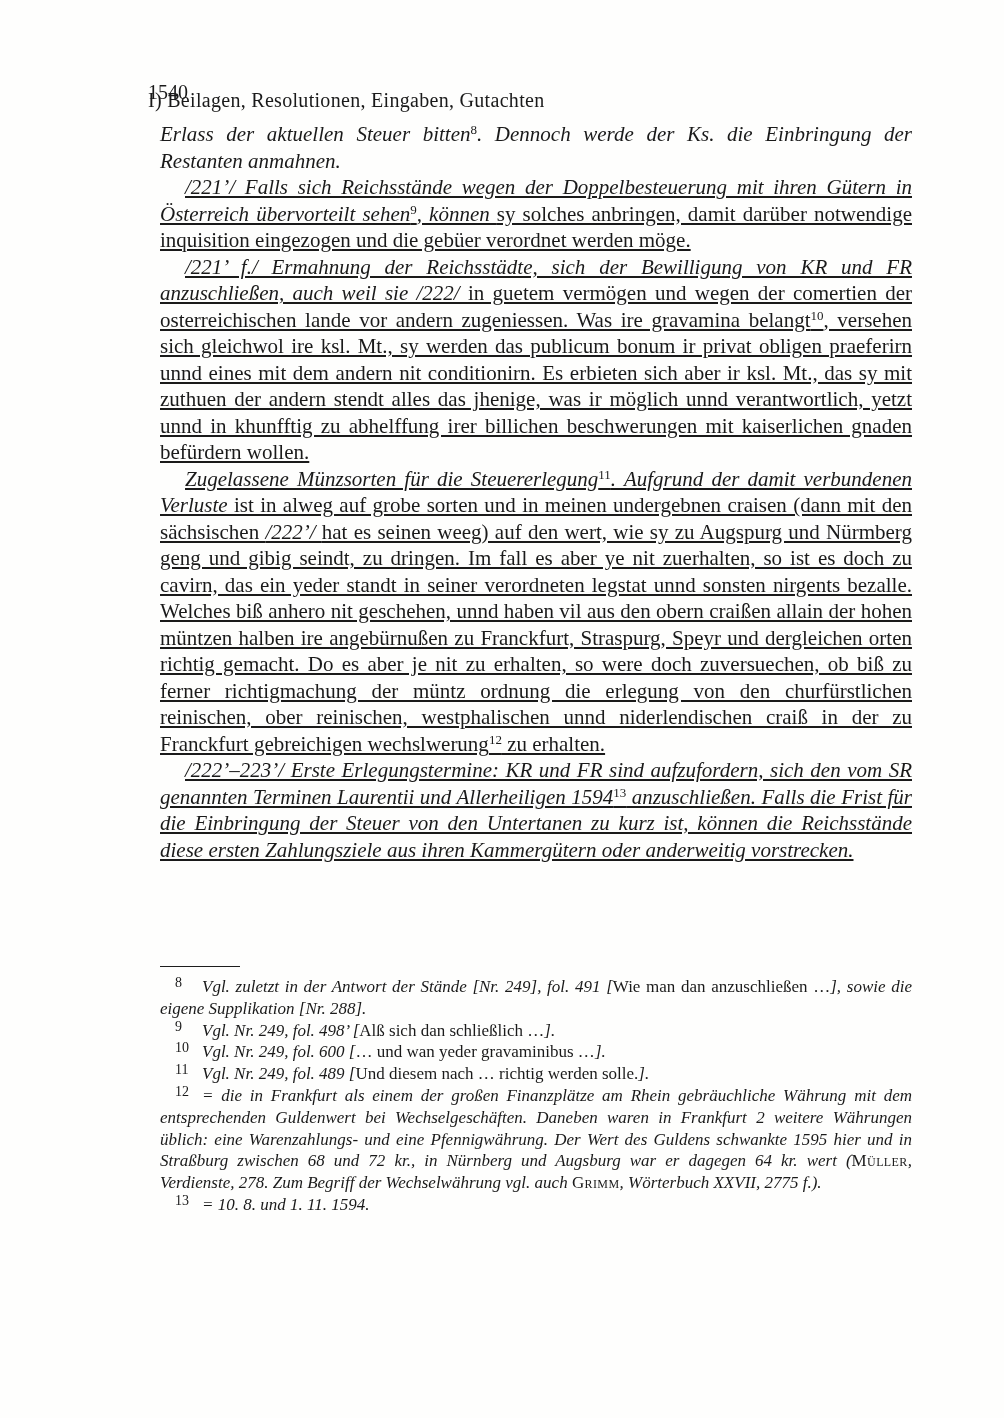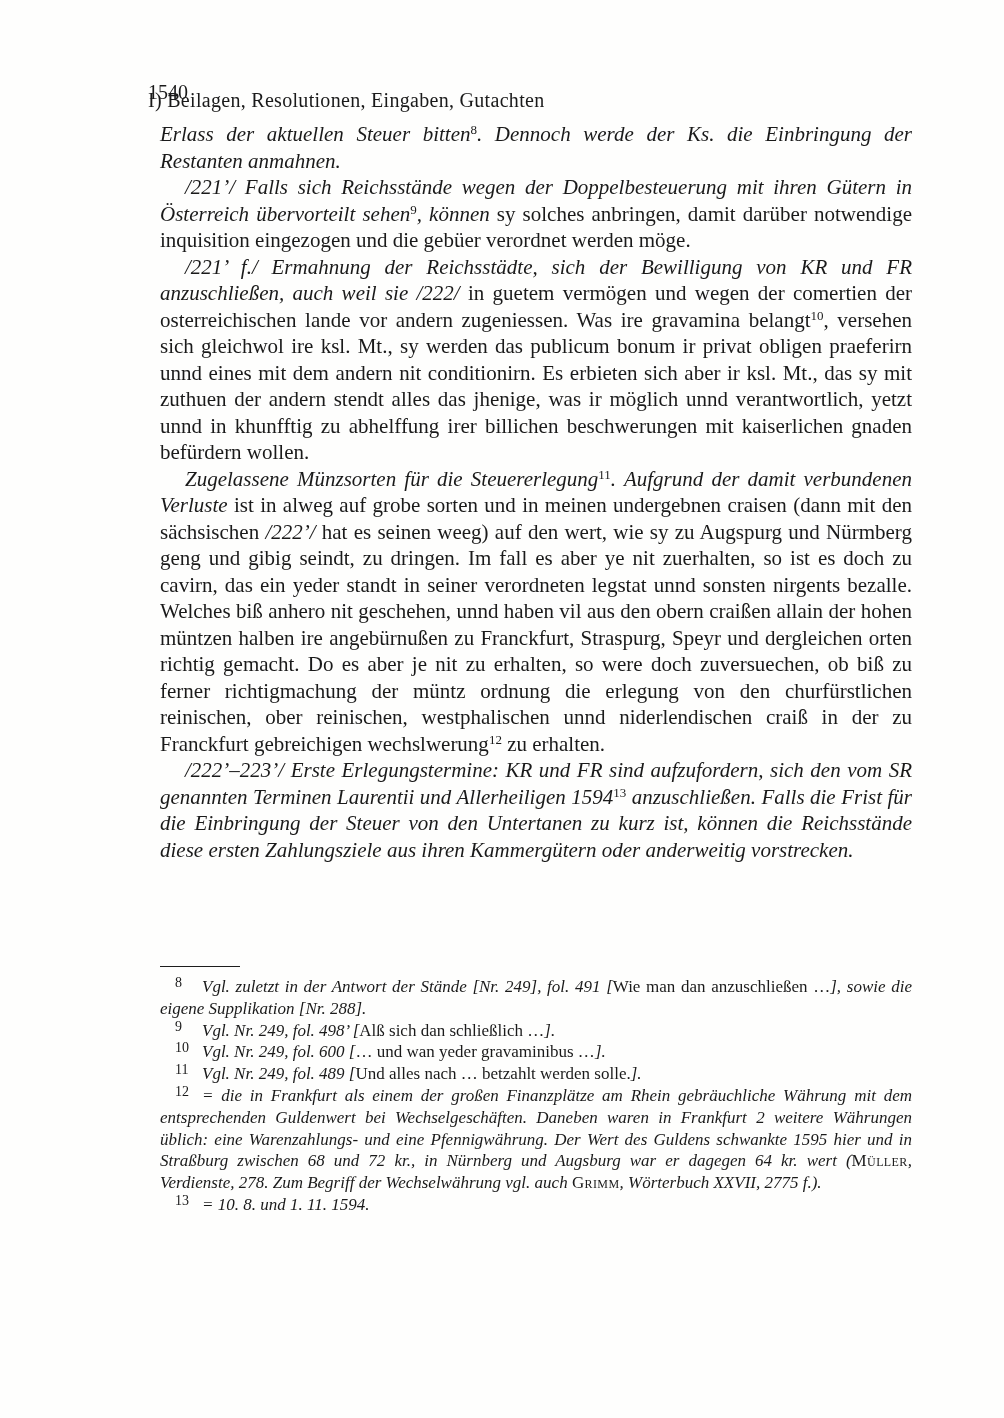--- a/index.html
+++ b/index.html
@@ -49,20 +49,21 @@
     font-size: 21px;
     line-height: 26.5px;
     text-align: justify;
   }
   .para {
     margin: 0;
     padding: 0;
   }
   .para.indent {
     text-indent: 25px;
+    text-decoration: underline;
   }
   .run-r { font-style: normal; }
   .run-i { font-style: italic; }
   .run-sup {
     font-style: normal;
     font-size: 13px;
     line-height: 0;
     position: relative;
     top: -7px;
   }
@@ -122,19 +123,19 @@
       <p class="para indent"><span class="run-i">Zugelassene Münzsorten für die Steuererlegung</span><span class="run-sup">11</span><span class="run-i">. Aufgrund der damit verbundenen Verluste </span><span class="run-r">ist in alweg auf grobe sorten und in meinen undergebnen craisen (dann mit den sächsischen </span><span class="run-i">/222’/ </span><span class="run-r">hat es seinen weeg) auf den wert, wie sy zu Augspurg und Nürmberg geng und gibig seindt, zu dringen. Im fall es aber ye nit zuerhalten, so ist es doch zu cavirn, das ein yeder standt in seiner verordneten legstat unnd sonsten nirgents bezalle. Welches biß anhero nit geschehen, unnd haben vil aus den obern craißen allain der hohen müntzen halben ire angebürnußen zu Franckfurt, Straspurg, Speyr und dergleichen orten richtig gemacht. Do es aber je nit zu erhalten, so were doch zuversuechen, ob biß zu ferner richtigmachung der müntz ordnung die erlegung von den churfürstlichen reinischen, ober reinischen, westphalischen unnd niderlendischen craiß in der zu Franckfurt gebreichigen wechslwerung</span><span class="run-sup">12</span><span class="run-r"> zu erhalten.</span></p>
       <p class="para indent"><span class="run-i">/222’–223’/ Erste Erlegungstermine: KR und FR sind aufzufordern, sich den vom SR genannten Terminen Laurentii und Allerheiligen 1594</span><span class="run-sup">13</span><span class="run-i"> anzuschließen. Falls die Frist für die Einbringung der Steuer von den Untertanen zu kurz ist, können die Reichsstände diese ersten Zahlungsziele aus ihren Kammergütern oder anderweitig vorstrecken.</span></p>
     </div>
 
   <div class="footnotes">
     <div class="footnote-separator"></div>
     <div>
         <p class="footnote"><span class="fn-num-box"><span class="fn-num">8</span></span><span class="run-i">Vgl. zuletzt in der Antwort der Stände [Nr. 249], fol. 491 [</span><span class="run-r">Wie man dan anzuschließen …</span><span class="run-i">], sowie die eigene Supplikation [Nr. 288].</span></p>
         <p class="footnote"><span class="fn-num-box"><span class="fn-num">9</span></span><span class="run-i">Vgl. Nr. 249, fol. 498’ [</span><span class="run-r">Alß sich dan schließlich …</span><span class="run-i">].</span></p>
         <p class="footnote"><span class="fn-num-box"><span class="fn-num">10</span></span><span class="run-i">Vgl. Nr. 249, fol. 600 [</span><span class="run-r">… und wan yeder gravaminibus …</span><span class="run-i">].</span></p>
-        <p class="footnote"><span class="fn-num-box"><span class="fn-num">11</span></span><span class="run-i">Vgl. Nr. 249, fol. 489 [</span><span class="run-r">Und alles nach … betzahlt werden solle.</span><span class="run-i">].</span></p>
+        <p class="footnote"><span class="fn-num-box"><span class="fn-num">11</span></span><span class="run-i">Vgl. Nr. 249, fol. 489 [</span><span class="run-r">Und diesem nach … richtig werden solle.</span><span class="run-i">].</span></p>
         <p class="footnote"><span class="fn-num-box"><span class="fn-num">12</span></span><span class="run-i">= die in Frankfurt als einem der großen Finanzplätze am Rhein gebräuchliche Währung mit dem entsprechenden Guldenwert bei Wechselgeschäften. Daneben waren in Frankfurt 2 weitere Währungen üblich: eine Warenzahlungs- und eine Pfennigwährung. Der Wert des Guldens schwankte 1595 hier und in Straßburg zwischen 68 und 72 kr., in Nürnberg und Augsburg war er dagegen 64 kr. wert (</span><span class="run-sc">Müller</span><span class="run-i">, Verdienste, 278. Zum Begriff der Wechselwährung vgl. auch </span><span class="run-sc">Grimm</span><span class="run-i">, Wörterbuch XXVII, 2775 f.).</span></p>
         <p class="footnote"><span class="fn-num-box"><span class="fn-num">13</span></span><span class="run-i">= 10. 8. und 1. 11. 1594.</span></p>
       </div>
   </div>
 
 </div>
 
 </body></html>

